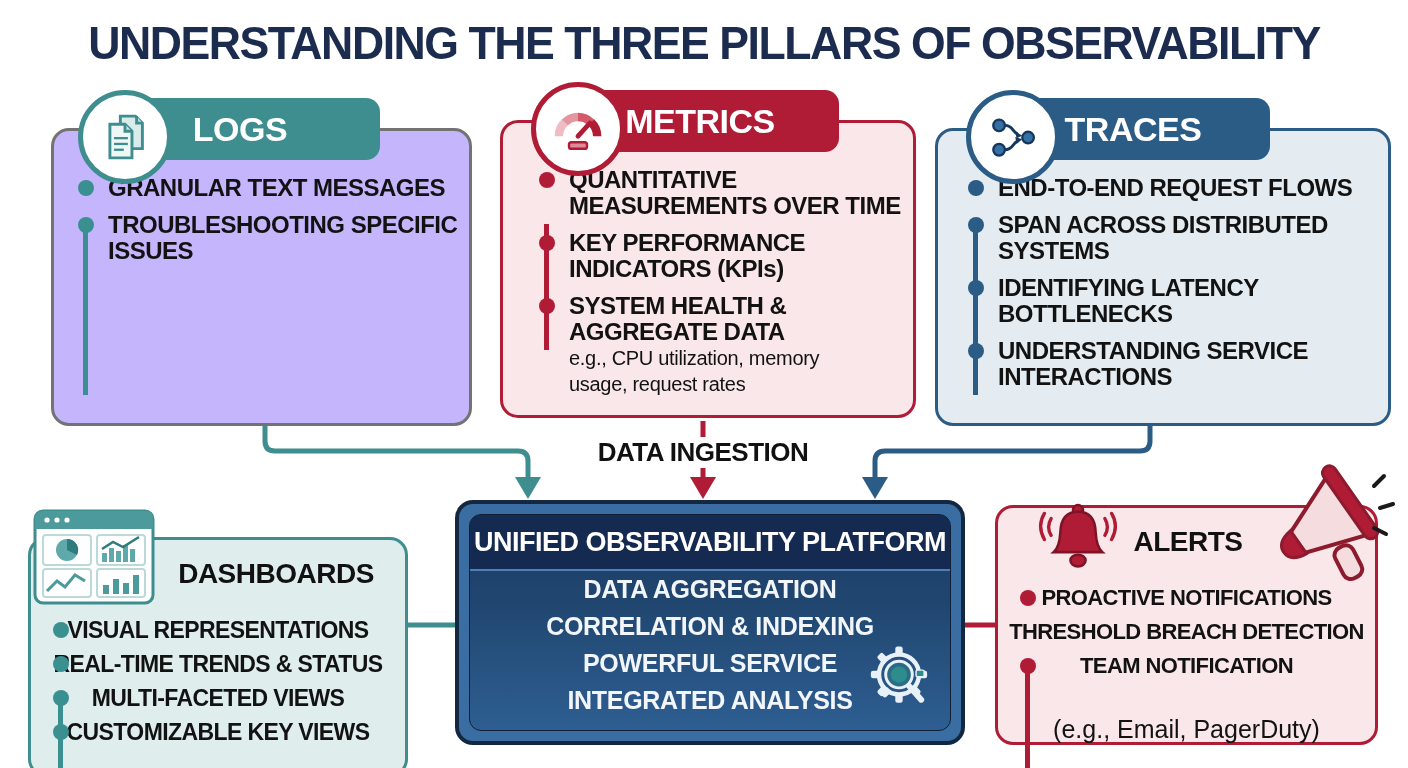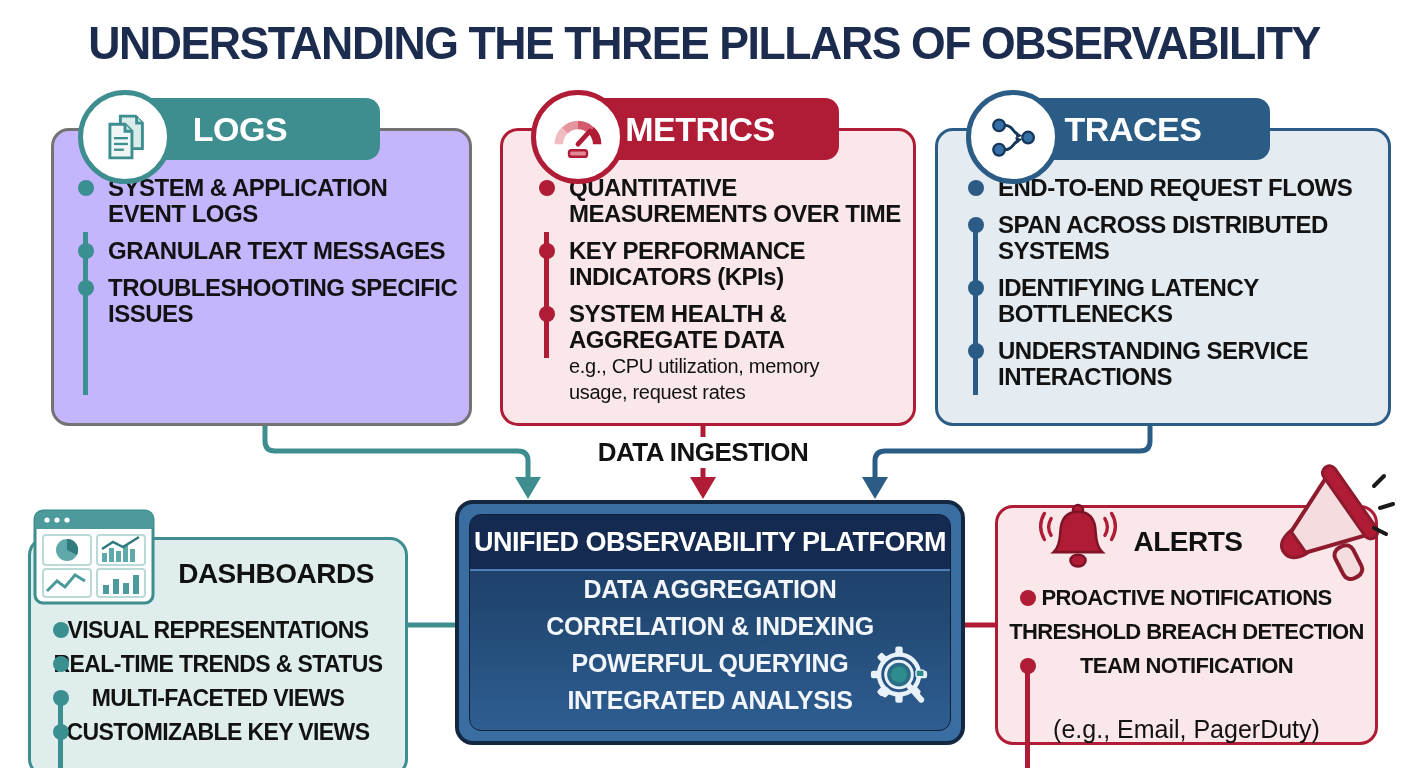--- a/index.html
+++ b/index.html
@@ -8,21 +8,21 @@
   .title{position:absolute;left:0;top:16px;width:1408px;text-align:center;
          font-size:46px;font-weight:bold;letter-spacing:-1.5px;color:#1C2C4E;
          transform:scaleX(0.97);margin:0;}
   svg.connectors{position:absolute;left:0;top:0;z-index:0;}
   .ingestion{position:absolute;left:703px;top:437px;transform:translateX(-50%);
              background:#ffffff;padding:0 10px;font-size:26px;font-weight:bold;
              letter-spacing:-0.5px;color:#111;z-index:3;white-space:nowrap;}
   
   .card{position:absolute;border-radius:18px;z-index:1;}
   .card.logs{left:51px;top:128px;width:415px;height:292px;background:#c4b5fd;border:3px solid #737373;}
-  .card.metrics{left:500px;top:128px;width:410px;height:292px;background:#F9E7EA;border:3px solid #B01C35;}
+  .card.metrics{left:500px;top:120px;width:410px;height:292px;background:#F9E7EA;border:3px solid #B01C35;}
   .card.traces{left:935px;top:128px;width:430px;height:292px;background:#E4EBF1;border:3px solid #2B5C86;padding-left:20px;}
   .band{position:absolute;top:-33px;height:62px;border-radius:14px;display:flex;align-items:center;
         justify-content:center;color:#fff;font-size:34px;font-weight:bold;letter-spacing:-0.5px;z-index:2;}
   .logs .band{left:46px;width:280px;background:#3E8E90;}
   .metrics .band{left:58px;width:278px;background:#B01C35;}
   .traces .band{left:58px;width:274px;background:#2B5C86;}
   .badge{position:absolute;top:-41px;width:84px;height:84px;border-radius:50%;background:#fff;
          display:flex;align-items:center;justify-content:center;z-index:3;}
   .logs .badge{left:24px;border:5px solid #3E8E90;}
   .metrics .badge{left:28px;border:5px solid #B01C35;}
@@ -111,25 +111,20 @@
         <g stroke="#3E8E90" stroke-width="4">
           <line x1="31" y1="52" x2="55" y2="52"></line>
           <line x1="31" y1="62" x2="55" y2="62"></line>
           <line x1="31" y1="72" x2="48" y2="72"></line>
         </g>
       </svg>
     </div>
     <ul class="bullets">
       <li>
           <span class="dot"></span>
-          <div class="btxt">SYSTEM &amp; APPLICATION
-EVENT LOGS</div>
-        </li>
-      <li>
-          <span class="dot"></span>
           <div class="btxt">GRANULAR TEXT MESSAGES</div>
         </li>
       <li>
           <span class="dot"></span>
           <div class="btxt">TROUBLESHOOTING SPECIFIC
 ISSUES</div>
         </li>
     </ul>
     <div class="stem"></div>
   </section>
@@ -212,21 +207,21 @@
     </ul>
     <div class="stem"></div>
   </section>
 
   <section class="platform">
     <div class="platform-inner">
       <div class="platform-header">UNIFIED OBSERVABILITY PLATFORM</div>
       <div class="platform-items">
         <div>DATA AGGREGATION</div>
         <div>CORRELATION &amp; INDEXING</div>
-        <div>POWERFUL QUERYING</div>
+        <div>POWERFUL SERVICE</div>
         <div>INTEGRATED ANALYSIS</div>
       </div>
       <div class="gear">
         <svg width="74" height="74" viewBox="0 0 100 100">
           <g fill="#E8F0F8">
             <rect x="45" y="6" width="10" height="13" rx="3"></rect>
             <rect x="45" y="69" width="10" height="13" rx="3" transform="rotate(45,50,50)"></rect>
             <rect x="45" y="6" width="10" height="13" rx="3" transform="rotate(90,50,44)"></rect>
             <rect x="45" y="6" width="10" height="13" rx="3" transform="rotate(135,50,44)"></rect>
             <rect x="45" y="6" width="10" height="13" rx="3" transform="rotate(180,50,44)"></rect>

